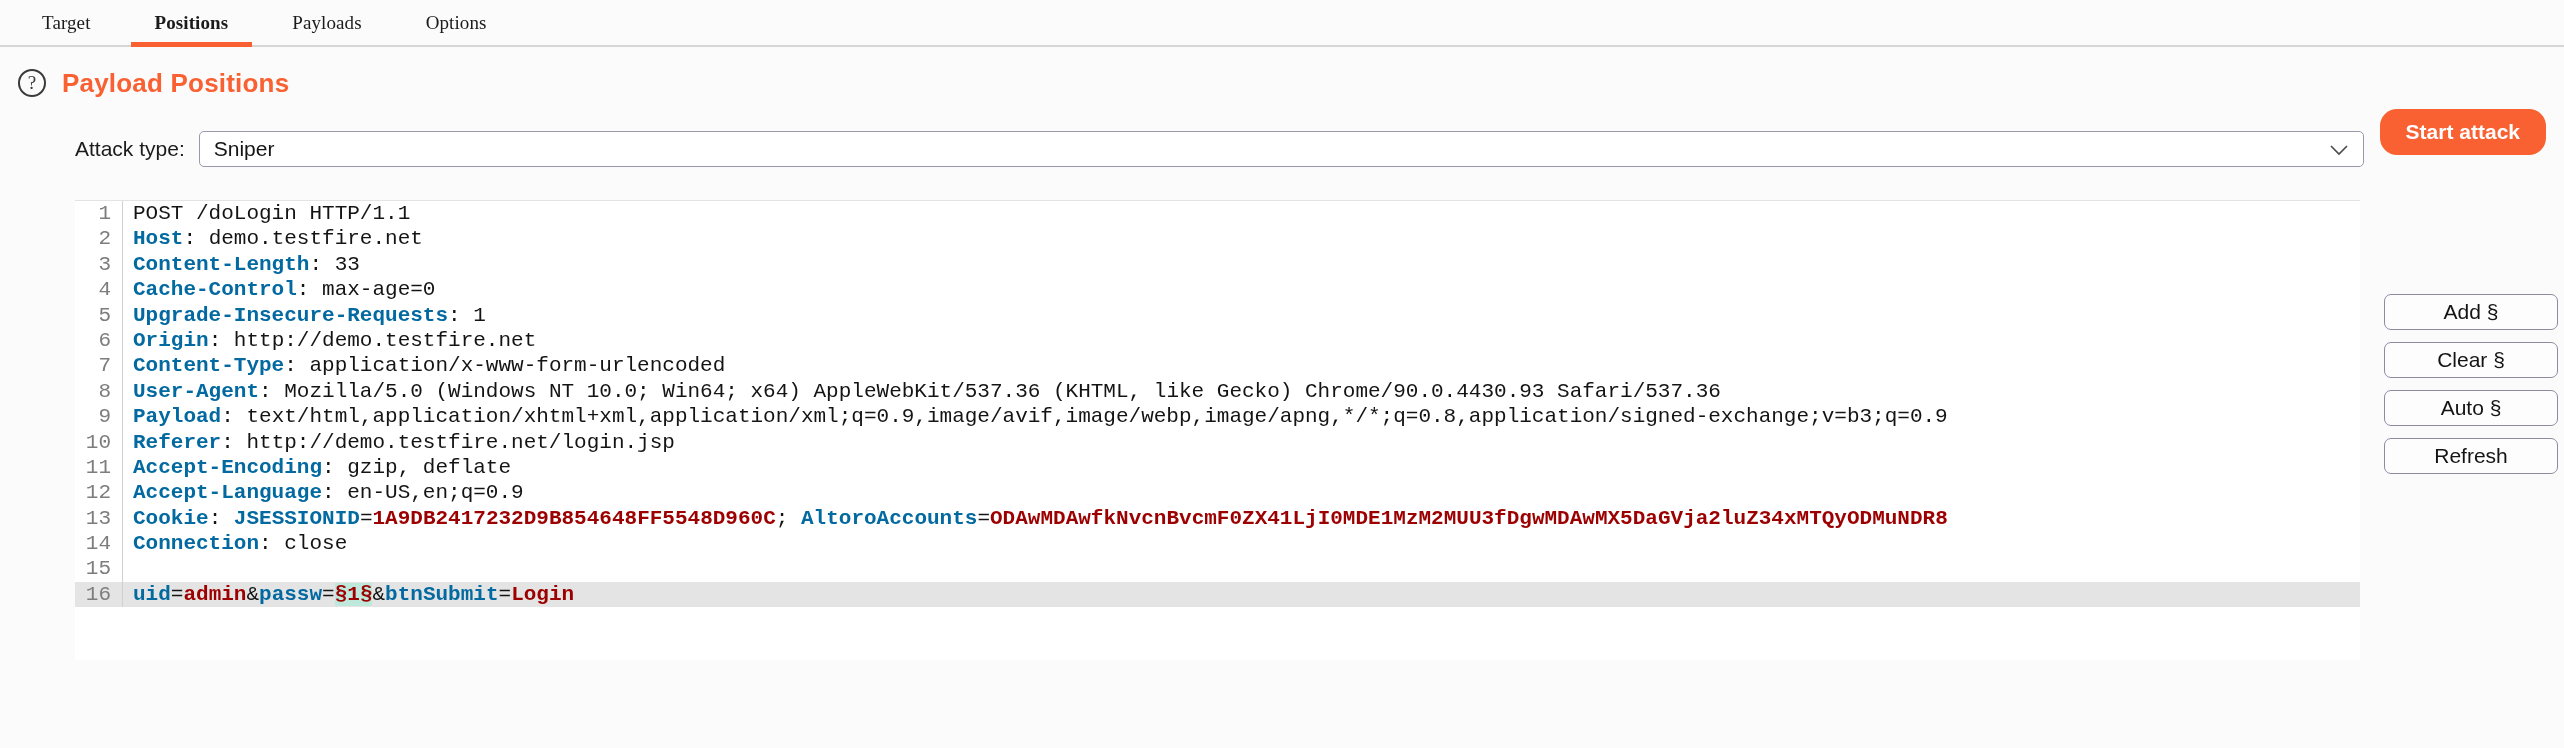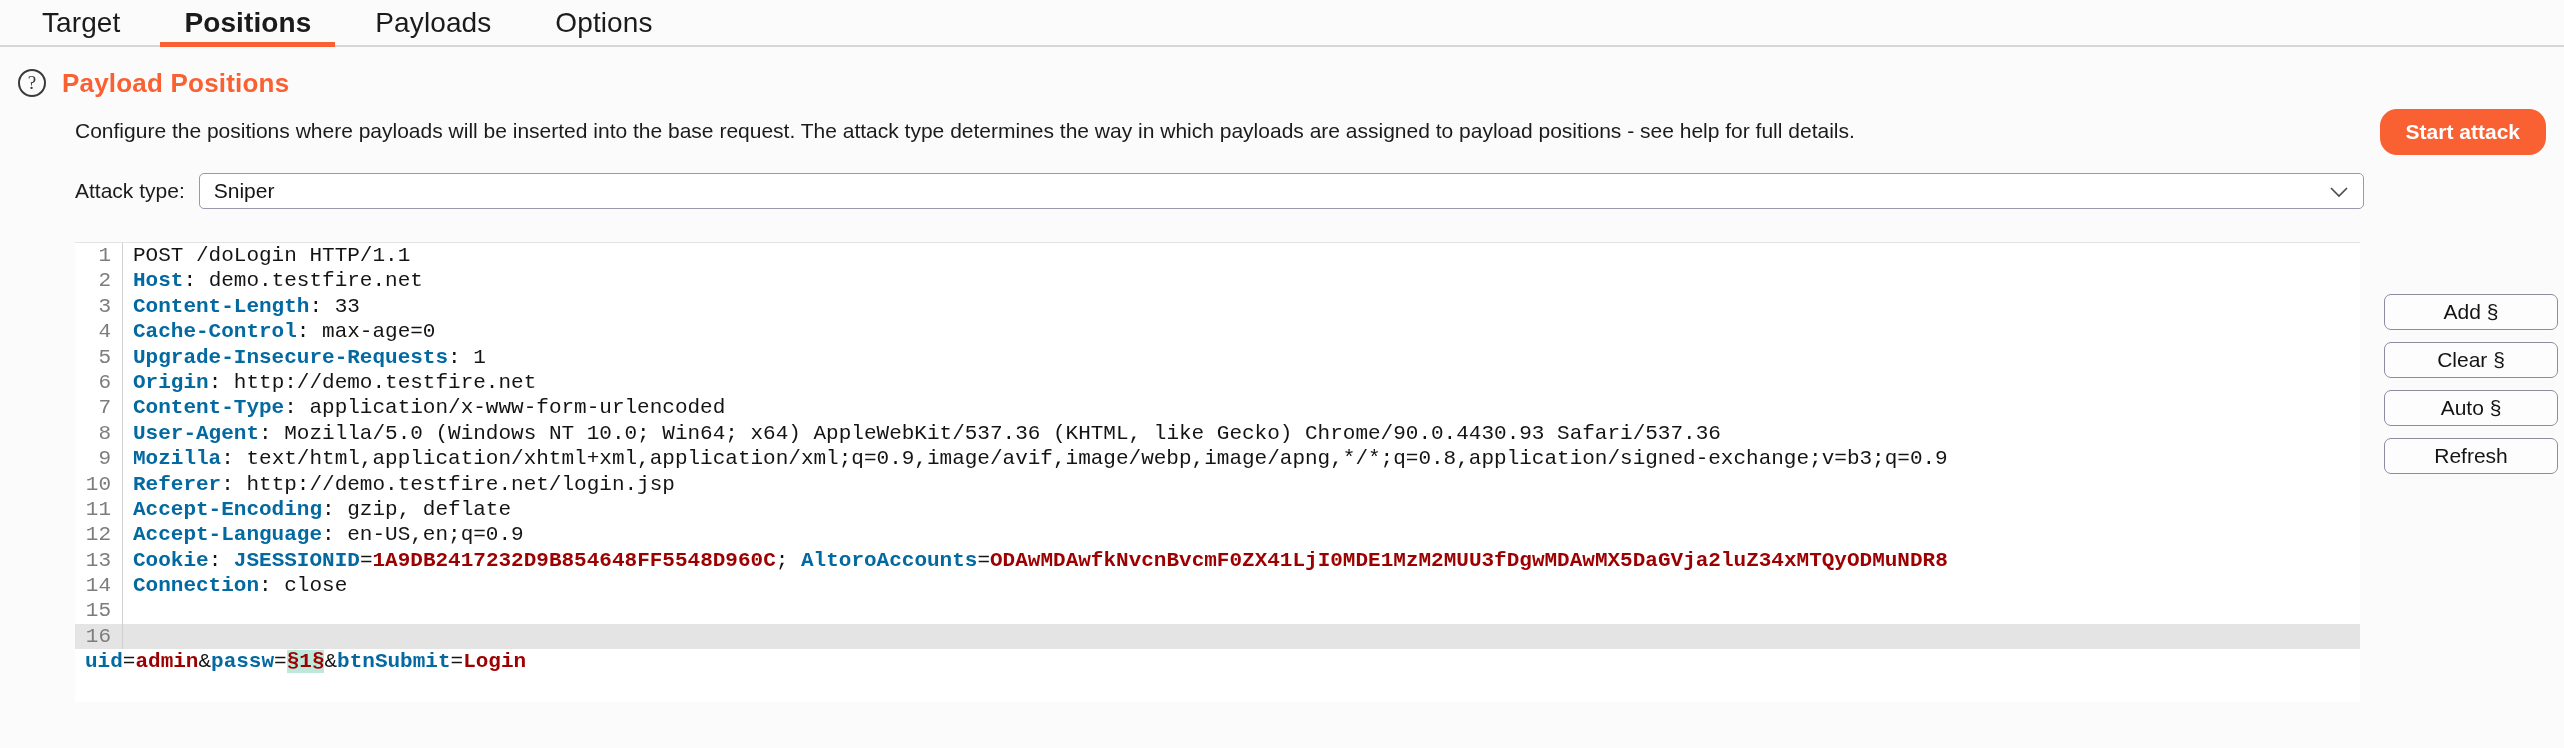--- a/index.html
+++ b/index.html
@@ -19,24 +19,25 @@
     border-bottom: 2px solid #d6d6d6;
     display: flex;
     align-items: stretch;
     padding-left: 10px;
   }
   .tab {
     position: relative;
     display: flex;
     align-items: center;
     padding: 0 32px;
-    font-size: 28px;
+    font-size: 19px;
     color: #1b1b1b;
     cursor: default;
     letter-spacing: .1px;
+    font-family: Liberation Serif, serif;
   }
   .tab.active { font-weight: bold; }
   .tab.active::after {
     content: "";
     position: absolute;
     left: 8px; right: 8px; bottom: -2px;
     height: 5px;
     background: #f96032;
   }
 
@@ -134,21 +135,21 @@
   .code {
     font-family: "Liberation Mono", "DejaVu Sans Mono", monospace;
     font-size: 21px;
     line-height: 25.4px;
   }
   .line {
     display: flex;
     white-space: pre;
     height: 25.4px;
   }
-  .line.highlight { background: #e4e4e4; flex-direction: column; }
+  .line.highlight { background: #e4e4e4; }
   .gutter {
     width: 48px;
     text-align: right;
     padding-right: 11px;
     color: #7d7d7d;
     border-right: 1px solid #d0d0d0;
     flex: none;
     user-select: none;
   }
   .content { padding-left: 10px; }
@@ -191,21 +192,20 @@
 
 <div class="page">
 
   <div class="title-row">
     <div class="help-icon">?</div>
     <div class="page-title">Payload Positions</div>
   </div>
 
   <button class="start-attack">Start attack</button>
 
-  <div class="description">Configure the positions where payloads will be inserted into the base request. The attack type determines the way in which payloads are assigned to payload positions - see help for full details.</div>
 
   <div class="attack-row">
     <div class="attack-label">Attack type:</div>
     <div class="attack-select">
       <span>Sniper</span>
       <span class="chev">
         <svg width="20" height="12" viewBox="0 0 20 12">
           <path d="M2 2 L10 10 L18 2" stroke="#4a4a4a" stroke-width="1.6" fill="none"></path>
         </svg>
       </span>
@@ -215,21 +215,21 @@
   <div class="editor-wrap">
     <div class="code" id="code-lines">
         <div class="line"><div class="gutter">1</div><div class="content"><span class="b">POST /doLogin HTTP/1.1</span></div></div>
         <div class="line"><div class="gutter">2</div><div class="content"><span class="k">Host</span><span class="b">: demo.testfire.net</span></div></div>
         <div class="line"><div class="gutter">3</div><div class="content"><span class="k">Content-Length</span><span class="b">: 33</span></div></div>
         <div class="line"><div class="gutter">4</div><div class="content"><span class="k">Cache-Control</span><span class="b">: max-age=0</span></div></div>
         <div class="line"><div class="gutter">5</div><div class="content"><span class="k">Upgrade-Insecure-Requests</span><span class="b">: 1</span></div></div>
         <div class="line"><div class="gutter">6</div><div class="content"><span class="k">Origin</span><span class="b">: http://demo.testfire.net</span></div></div>
         <div class="line"><div class="gutter">7</div><div class="content"><span class="k">Content-Type</span><span class="b">: application/x-www-form-urlencoded</span></div></div>
         <div class="line"><div class="gutter">8</div><div class="content"><span class="k">User-Agent</span><span class="b">: Mozilla/5.0 (Windows NT 10.0; Win64; x64) AppleWebKit/537.36 (KHTML, like Gecko) Chrome/90.0.4430.93 Safari/537.36</span></div></div>
-        <div class="line"><div class="gutter">9</div><div class="content"><span class="k">Mozilla</span><span class="b">: text/html,application/xhtml+xml,application/xml;q=0.9,image/avif,image/webp,image/apng,*/*;q=0.8,application/signed-exchange;v=b3;q=0.9</span></div></div>
+        <div class="line"><div class="gutter">9</div><div class="content"><span class="k">Payload</span><span class="b">: text/html,application/xhtml+xml,application/xml;q=0.9,image/avif,image/webp,image/apng,*/*;q=0.8,application/signed-exchange;v=b3;q=0.9</span></div></div>
         <div class="line"><div class="gutter">10</div><div class="content"><span class="k">Referer</span><span class="b">: http://demo.testfire.net/login.jsp</span></div></div>
         <div class="line"><div class="gutter">11</div><div class="content"><span class="k">Accept-Encoding</span><span class="b">: gzip, deflate</span></div></div>
         <div class="line"><div class="gutter">12</div><div class="content"><span class="k">Accept-Language</span><span class="b">: en-US,en;q=0.9</span></div></div>
         <div class="line"><div class="gutter">13</div><div class="content"><span class="k">Cookie</span><span class="b">: </span><span class="k">JSESSIONID</span><span class="b">=</span><span class="r">1A9DB2417232D9B854648FF5548D960C</span><span class="b">; </span><span class="k">AltoroAccounts</span><span class="b">=</span><span class="r">ODAwMDAwfkNvcnBvcmF0ZX41LjI0MDE1MzM2MUU3fDgwMDAwMX5DaGVja2luZ34xMTQyODMuNDR8</span></div></div>
         <div class="line"><div class="gutter">14</div><div class="content"><span class="k">Connection</span><span class="b">: close</span></div></div>
         <div class="line"><div class="gutter">15</div><div class="content"><span class="b"></span></div></div>
         <div class="line highlight"><div class="gutter">16</div><div class="content"><span class="k">uid</span><span class="b">=</span><span class="r">admin</span><span class="b">&amp;</span><span class="k">passw</span><span class="b">=</span><span class="mark">§1§</span><span class="b">&amp;</span><span class="k">btnSubmit</span><span class="b">=</span><span class="r">Login</span></div></div>
       </div>
   </div>
 

